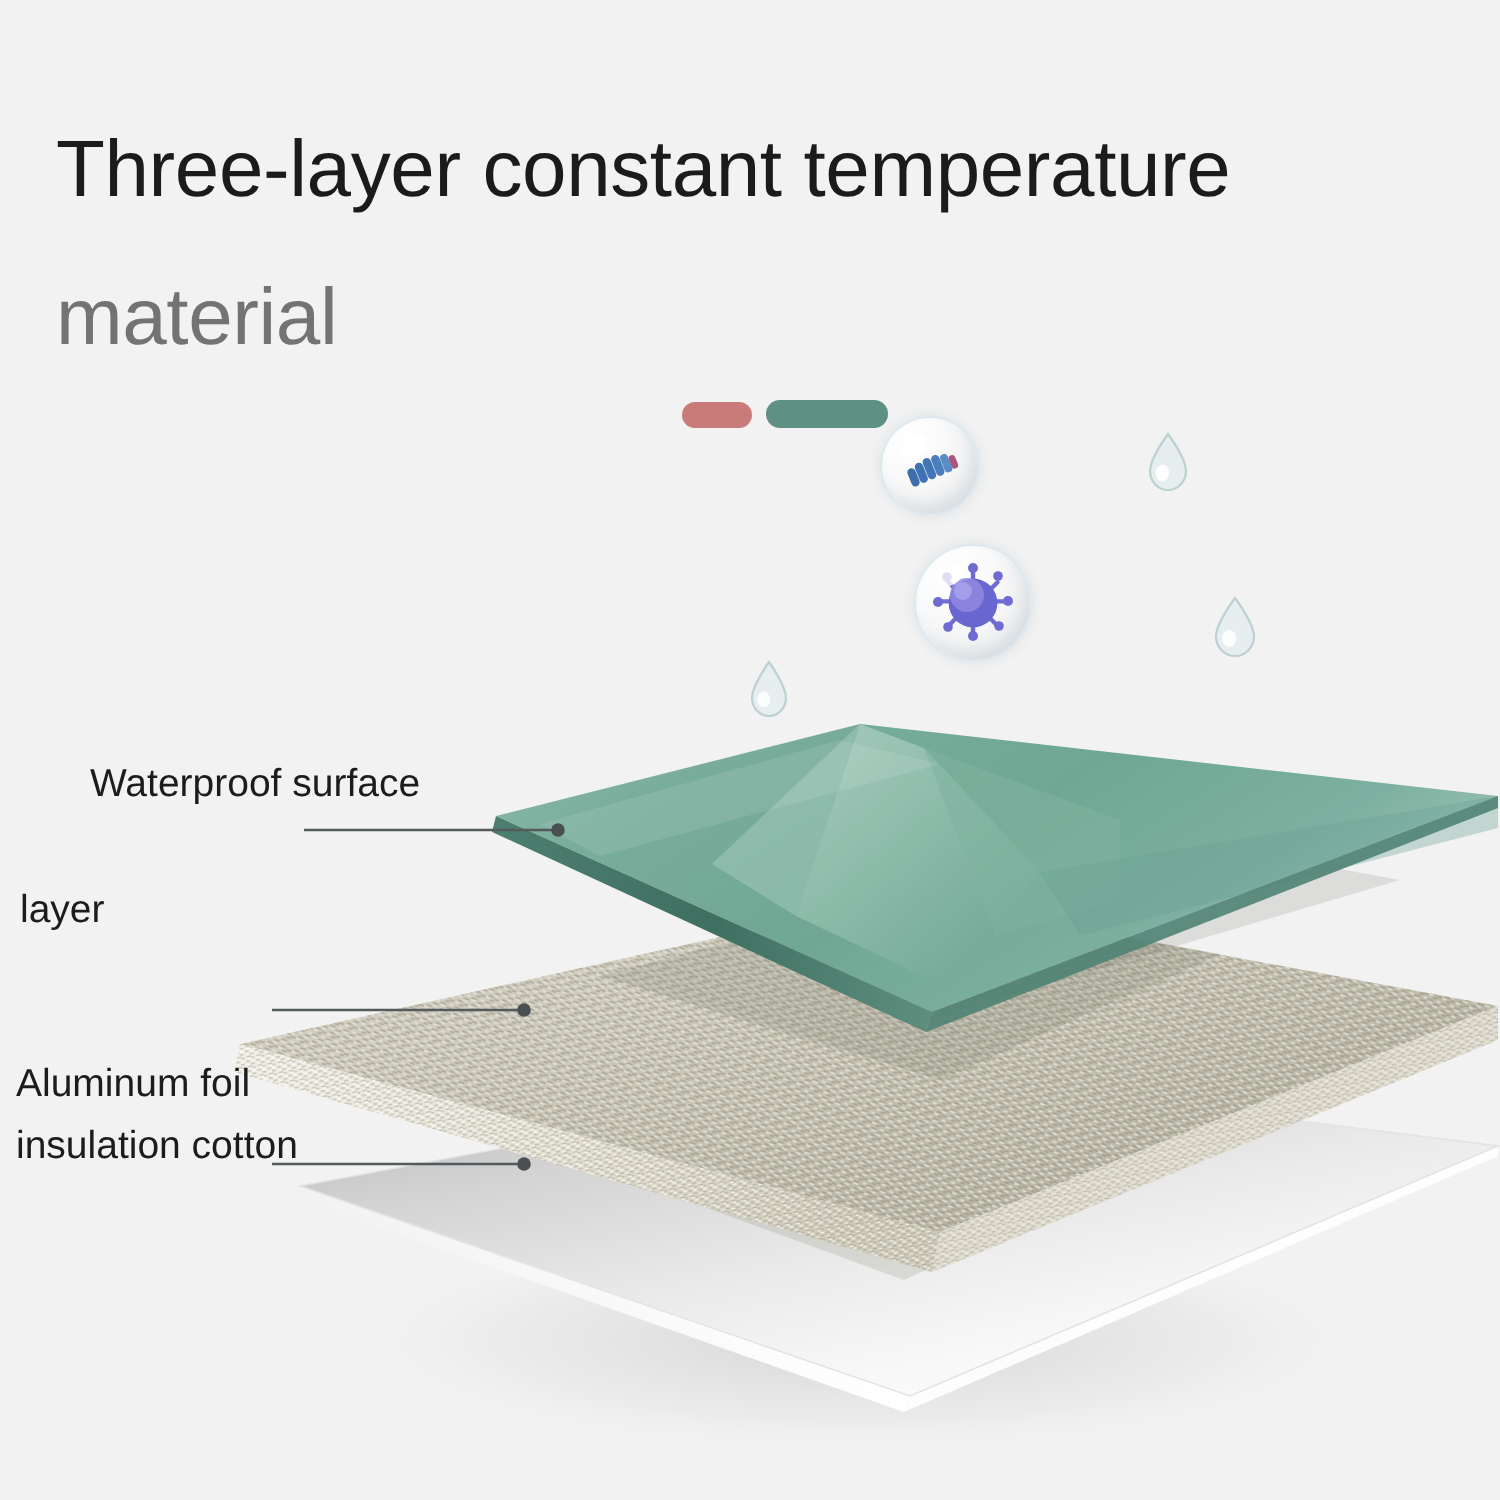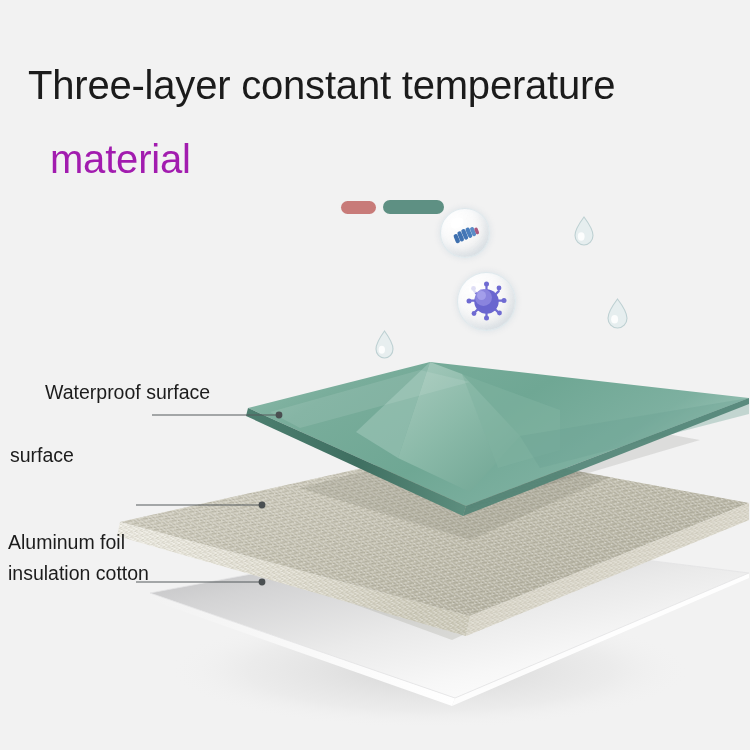--- a/index.html
+++ b/index.html
@@ -109,21 +109,21 @@
     pointer-events: none;
   }
 </style>
 </head>
 <body style="background: rgb(242, 242, 242);">
 
 <div id="stage" style="background: rgb(242, 242, 242);">
 
   <div id="title-block">
     <div class="title-line" style="color: rgb(27, 27, 27);">Three-layer constant temperature</div>
-    <div class="title-line" style="color: #a21caf; margin-left: 22px;">material</div>
+    <div class="title-line" style="color: #737373;">material</div>
   </div>
 
   <div id="icon-cluster">
 
     <div class="pill" id="pill-red" style="background: rgb(200, 123, 121);"></div>
     <div class="pill" id="pill-teal" style="background: rgb(94, 144, 131);"></div>
 
     <div class="bubble" id="bubble-bacteria">
       <svg viewBox="0 0 48 48">
         <g transform="rotate(-22 24 25)">
@@ -296,21 +296,21 @@
         <path d="M270 72 L420 30 L470 42 L300 88 Z" fill="#ffffff" opacity="0.10"></path>
       </g>
     </svg>
   </div>
 
   <div class="callout-label" id="label-waterproof">
     <div>Waterproof surface</div>
   </div>
 
   <div class="callout-label" id="label-polymer">
-    <div>surface</div>
+    <div>layer</div>
   </div>
 
   <div class="callout-label" id="label-aluminum">
     <div>Aluminum foil</div>
     <div>insulation cotton</div>
   </div>
 
   <svg id="leader-lines" viewBox="0 0 750 750">
     <g>
       <line x1="152" y1="415" x2="279" y2="415" stroke="#555a5c" stroke-width="1.2"></line>

